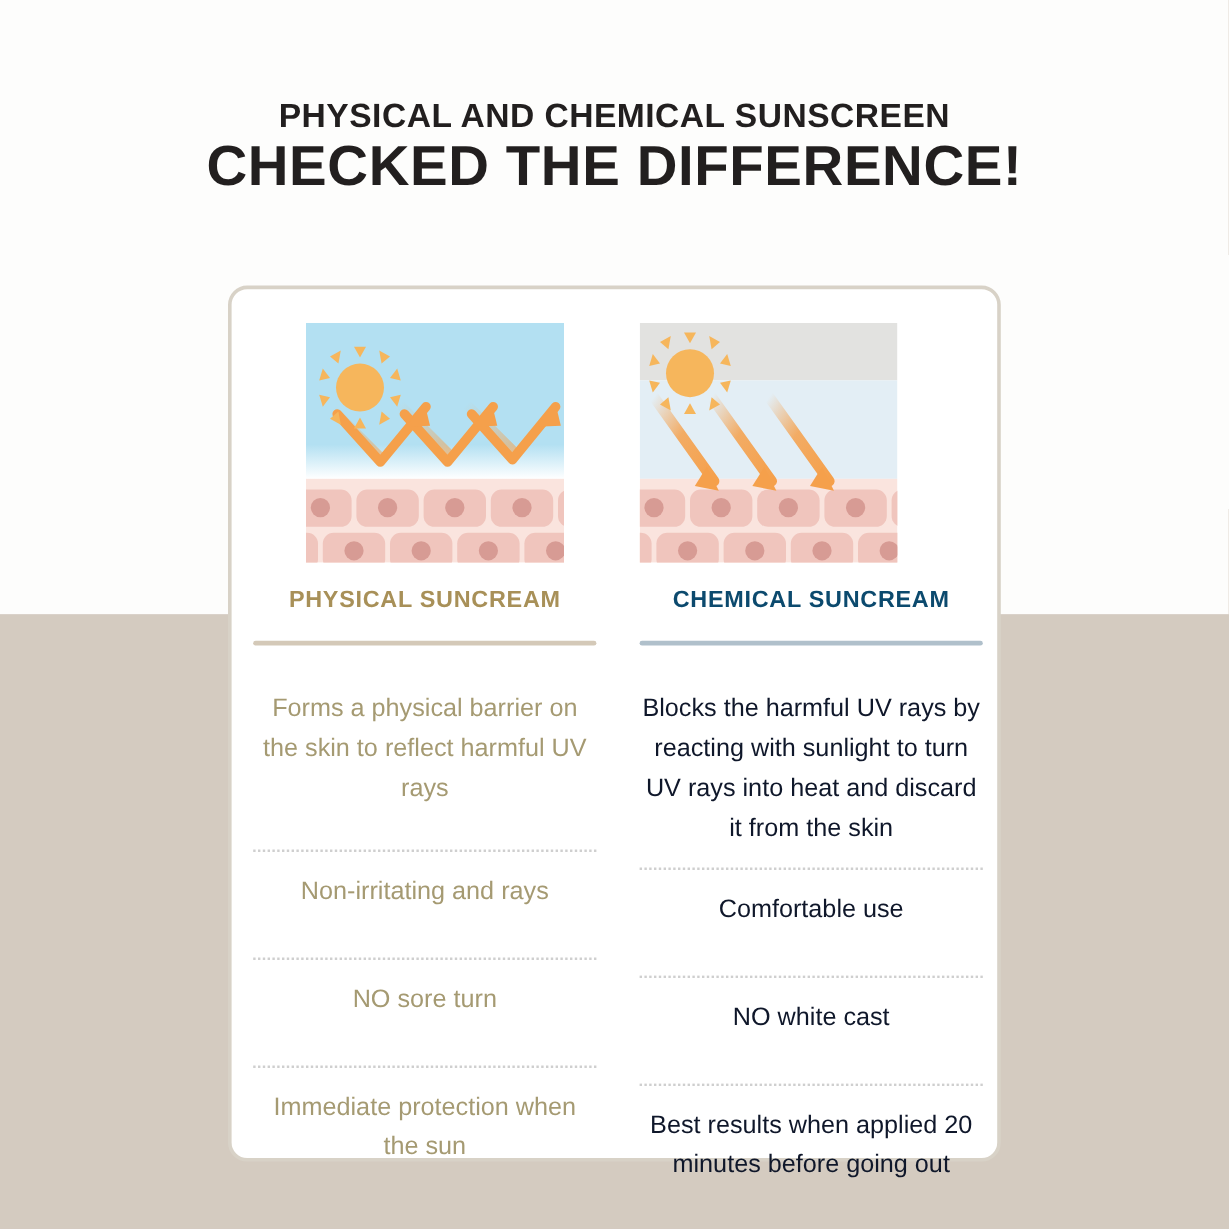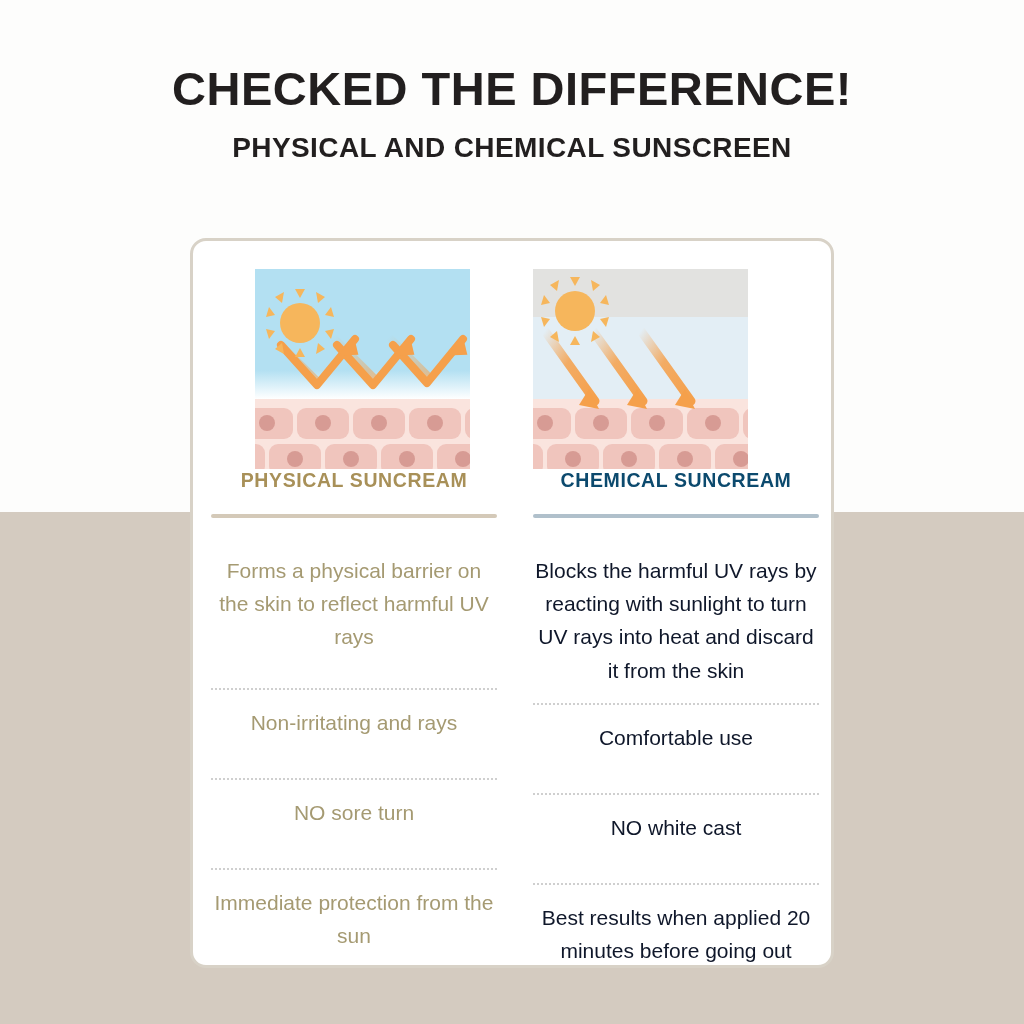--- a/index.html
+++ b/index.html
@@ -87,21 +87,21 @@
     overflow: hidden;
   }
   #illus-physical { left: 62px; }
   #illus-chemical { left: 340px; }
   .illus svg { display: block; }
 
   
   #compare {
     position: absolute;
     left: 0;
-    top: 228px;
+    top: 248px;
     width: 644px;
     display: flex;
   }
   .col {
     width: 50%;
     box-sizing: border-box;
     padding: 0 18px;
   }
   .col-head {
     text-align: center;
@@ -145,22 +145,22 @@
   .cell.r2 { min-height: 54px;  padding-top: 16px; padding-bottom: 18px; }
   .cell.r3 { min-height: 78px;  padding-top: 16px; padding-bottom: 10px; }
 </style>
 </head>
 <body>
 
 <div id="bg-top"></div>
 <div id="bg-bottom"></div>
 
 <div id="headline-block">
+  <div id="title-sub">PHYSICAL AND CHEMICAL SUNSCREEN</div>
   <div id="title-main">CHECKED THE DIFFERENCE!</div>
-  <div id="title-sub">PHYSICAL AND CHEMICAL SUNSCREEN</div>
 </div>
 
 <div id="card">
 
   <div class="illus-row">
 
     <div class="illus" id="illus-physical">
       <svg width="215" height="200" viewBox="0 0 215 200" xmlns="http://www.w3.org/2000/svg">
         <defs>
           <linearGradient id="skyFade" x1="0" y1="0" x2="0" y2="1">
@@ -327,21 +327,21 @@
     <div class="col col-physical">
       <div class="col-head" id="head-physical">PHYSICAL SUNCREAM</div>
       <div class="head-rule" id="rule-physical"></div>
 
       <div class="cell r0">Forms a physical barrier on the skin to reflect harmful UV rays</div>
       <div class="dotted"></div>
       <div class="cell r1">Non-irritating and rays</div>
       <div class="dotted"></div>
       <div class="cell r2">NO sore turn</div>
       <div class="dotted"></div>
-      <div class="cell r3">Immediate protection from the sun</div>
+      <div class="cell r3">Immediate protection when the sun</div>
     </div>
 
     <div class="col col-chemical">
       <div class="col-head" id="head-chemical">CHEMICAL SUNCREAM</div>
       <div class="head-rule" id="rule-chemical"></div>
 
       <div class="cell r0">Blocks the harmful UV rays by reacting with sunlight to turn UV rays into heat and discard it from the skin</div>
       <div class="dotted"></div>
       <div class="cell r1">Comfortable use</div>
       <div class="dotted"></div>

